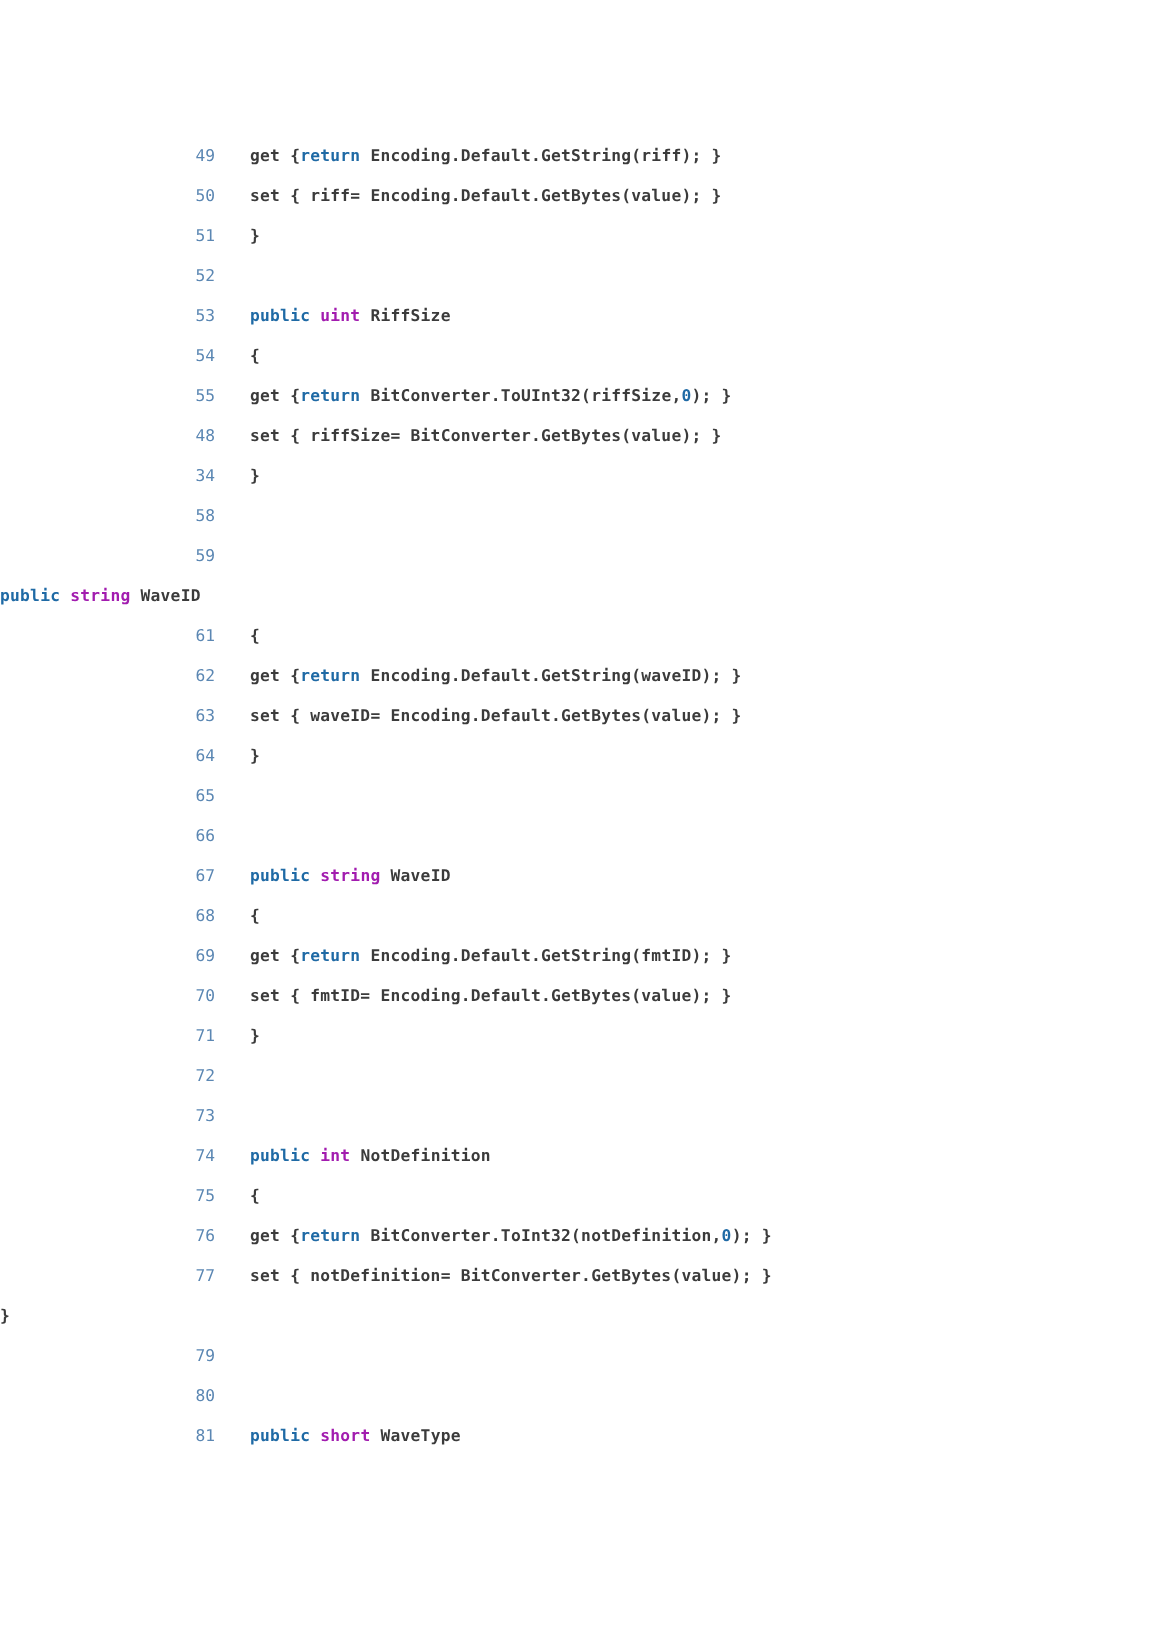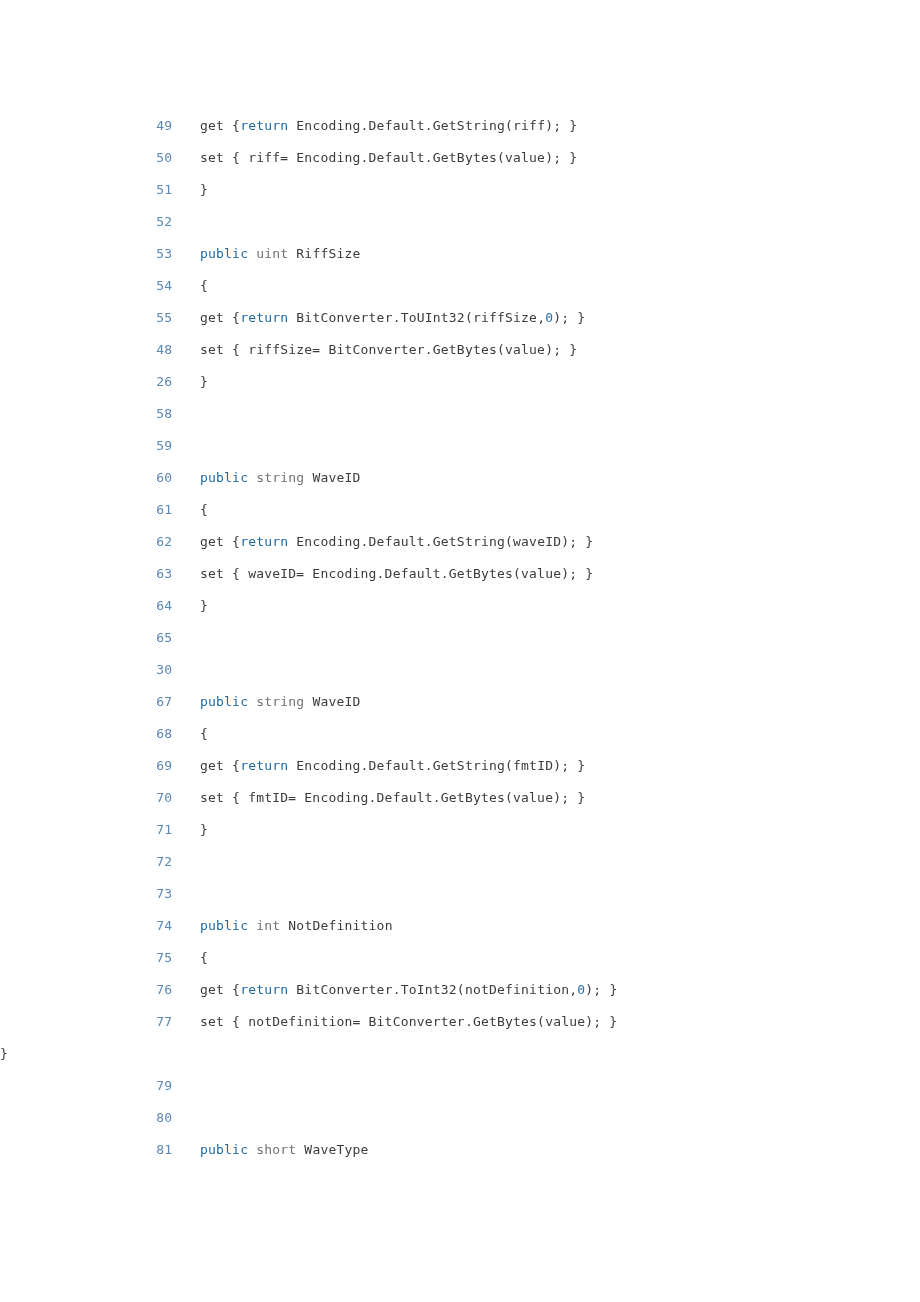--- a/index.html
+++ b/index.html
@@ -26,23 +26,24 @@
     color: #5b87b3;
     padding-right: 28px;
     flex: 0 0 200px;
     box-sizing: border-box;
     user-select: none;
     padding-left: 16px;
   }
   .code {
     white-space: pre;
     letter-spacing: 0.2px;
+    font-weight: bold;
   }
   .kw { color: #1f6aa5; }      
-  .type { color: #737373; }    
+  .type { color: #a21caf; }    
   .num { color: #1f6aa5; }     
   .plain { color: #3b3b3b; }
 </style>
 </head>
 <body>
 
 <div class="page">
   <div id="code-container">
       <div class="code-line">
         <span class="lineno">49</span>
@@ -70,33 +71,32 @@
       </div>
       <div class="code-line">
         <span class="lineno">55</span>
         <span class="code"><span class="plain">get {</span><span class="kw">return</span><span class="plain"> BitConverter.ToUInt32(riffSize,</span><span class="num">0</span><span class="plain">); }</span></span>
       </div>
       <div class="code-line">
         <span class="lineno">48</span>
         <span class="code"><span class="plain">set { riffSize= BitConverter.GetBytes(value); }</span></span>
       </div>
       <div class="code-line">
-        <span class="lineno">26</span>
+        <span class="lineno">34</span>
         <span class="code"><span class="plain">}</span></span>
       </div>
       <div class="code-line">
         <span class="lineno">58</span>
         <span class="code"></span>
       </div>
       <div class="code-line">
         <span class="lineno">59</span>
         <span class="code"></span>
       </div>
       <div class="code-line">
-        <span class="lineno">60</span>
         <span class="code"><span class="kw">public</span><span class="plain"> </span><span class="type">string</span><span class="plain"> WaveID</span></span>
       </div>
       <div class="code-line">
         <span class="lineno">61</span>
         <span class="code"><span class="plain">{</span></span>
       </div>
       <div class="code-line">
         <span class="lineno">62</span>
         <span class="code"><span class="plain">get {</span><span class="kw">return</span><span class="plain"> Encoding.Default.GetString(waveID); }</span></span>
       </div>
@@ -106,21 +106,21 @@
       </div>
       <div class="code-line">
         <span class="lineno">64</span>
         <span class="code"><span class="plain">}</span></span>
       </div>
       <div class="code-line">
         <span class="lineno">65</span>
         <span class="code"></span>
       </div>
       <div class="code-line">
-        <span class="lineno">30</span>
+        <span class="lineno">66</span>
         <span class="code"></span>
       </div>
       <div class="code-line">
         <span class="lineno">67</span>
         <span class="code"><span class="kw">public</span><span class="plain"> </span><span class="type">string</span><span class="plain"> WaveID</span></span>
       </div>
       <div class="code-line">
         <span class="lineno">68</span>
         <span class="code"><span class="plain">{</span></span>
       </div>

